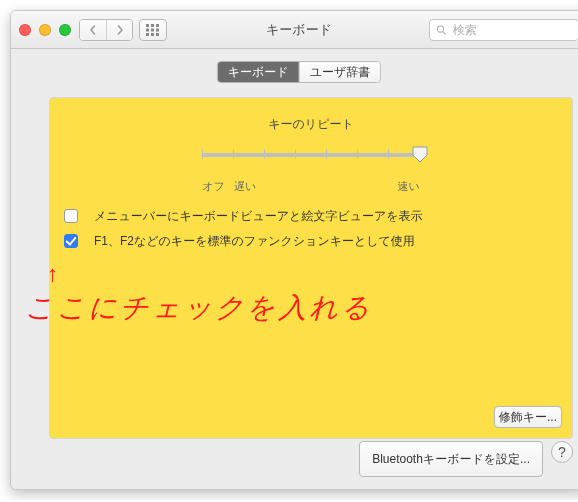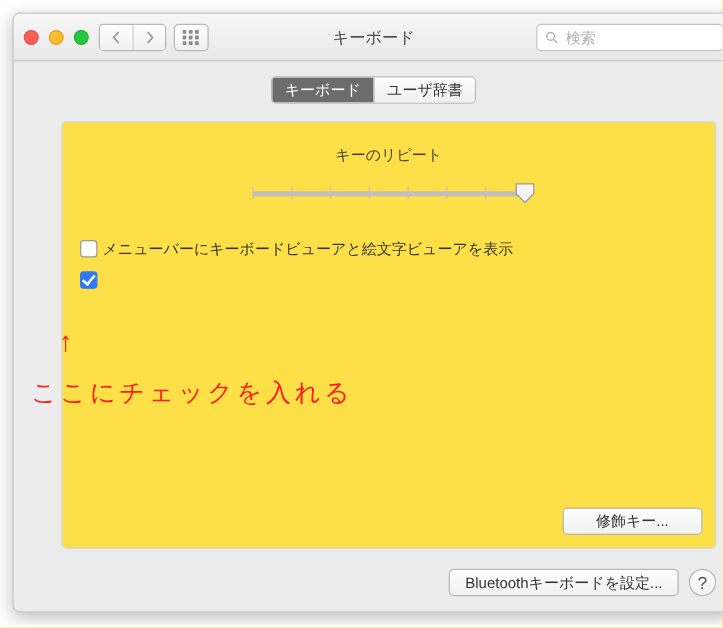--- a/index.html
+++ b/index.html
@@ -139,50 +139,50 @@
   }
   .thumb svg { width: 18px; height: 18px; display:block; }
   .slider-labels {
     display: flex; justify-content: space-between;
     font-size: 11px; color: #666;
     margin-top: 2px;
   }
   .slider-labels .left-extra { margin-left: 6px; }
 
   .checks { margin-top: 4px; }
-  .check-row { display: flex; align-items: flex-start; gap: 4px; margin-bottom: 8px; }
+  .check-row { display: flex; align-items: flex-start; gap: 16px; margin-bottom: 8px; }
   .cb {
     width: 14px; height: 14px; border: 1px solid #9a9a9a; border-radius: 3px;
     background: #fff; flex-shrink: 0; position: relative; margin-top: 1px;
   }
   .cb.checked { background: #2f7bf6; border-color: #2f7bf6; }
   .cb.checked::after {
     content: ""; position: absolute; left: 3px; top: 0px;
     width: 4px; height: 8px;
     border: solid #fff; border-width: 0 2px 2px 0;
     transform: rotate(40deg);
   }
   .check-label { font-size: 12px; color: #333; }
   .check-note  { font-size: 10px; color: #7a7a7a; margin-left: 20px; margin-top: -2px; }
 
   .modifier-btn {
     position: absolute; right: 10px; bottom: 10px;
-    height: 22px; padding: 0 26px;
+    height: 22px; padding: 0 4px;
     border: 1px solid #b8b8b8; border-radius: 4px;
     background: linear-gradient(#fdfdfd,#f1f1f1);
     font-size: 12px; color: #333;
     display: flex; align-items: center;
   }
 
   .footer {
     position: absolute; left: 14px; right: 14px; bottom: 12px;
     display: flex; justify-content: flex-end; gap: 8px;
   }
   .btn {
-    height: 22px; padding: 0 12px;
+    height: 36px; padding: 0 12px;
     border: 1px solid #b8b8b8; border-radius: 4px;
     background: linear-gradient(#fdfdfd,#f1f1f1);
     font-size: 12px; color: #333;
     display: inline-flex; align-items: center;
   }
   .help {
     width: 22px; height: 22px; border-radius: 11px;
     border: 1px solid #b8b8b8;
     background: linear-gradient(#fdfdfd,#f1f1f1);
     display: inline-flex; align-items: center; justify-content: center;
@@ -191,21 +191,21 @@
 
   
   .annotation {
     position: absolute;
     left: 14px;
     top: 214px;
     color: #ff1a1a;
     pointer-events: none;
   }
   .ann-arrow { font-size: 22px; line-height: 1; margin-left: 22px; }
-  .ann-text  { font-size: 20px; font-weight: 500; letter-spacing: 3px; margin-top: 16px; }
+  .ann-text  { font-size: 28px; font-weight: 500; letter-spacing: 3px; margin-top: 4px; font-style: italic; }
 </style>
 </head>
 <body>
 
 <div class="window">
 
   <div class="titlebar">
     <div class="traffic">
       <div class="tl-btn tl-close"></div>
       <div class="tl-btn tl-min"></div>
@@ -272,32 +272,40 @@
                 <span></span>
                 <span></span>
               </div>
             <div class="track"></div>
             <div class="thumb" id="thumb-repeat" style="left: 100%;">
               <svg viewBox="0 0 18 18">
                   <path d="M2 2 H16 V10 L9 17 L2 10 Z" fill="#f5f5f5" stroke="#9a9a9a"></path>
                 </svg>
             </div>
           </div>
+          <div class="slider-labels">
+            <span>
+              <span>オフ</span>
+              <span class="left-extra">遅い</span>
+            </span>
+            <span>速い</span>
+          </div>
         </div>
 
 
       </div>
 
       <div class="checks">
         <div class="check-row">
           <div class="cb" id="cb1"></div>
           <div class="check-label">メニューバーにキーボードビューアと絵文字ビューアを表示</div>
         </div>
         <div class="check-row">
           <div class="cb checked" id="cb2"></div>
+          <div class="check-label">F1、F2などのキーを標準のファンクションキーとして使用</div>
         </div>
       </div>
 
       <div class="modifier-btn">修飾キー...</div>
 
     </div>
 
     <div class="footer">
       <div class="btn">Bluetoothキーボードを設定...</div>
       <div class="help">?</div>

